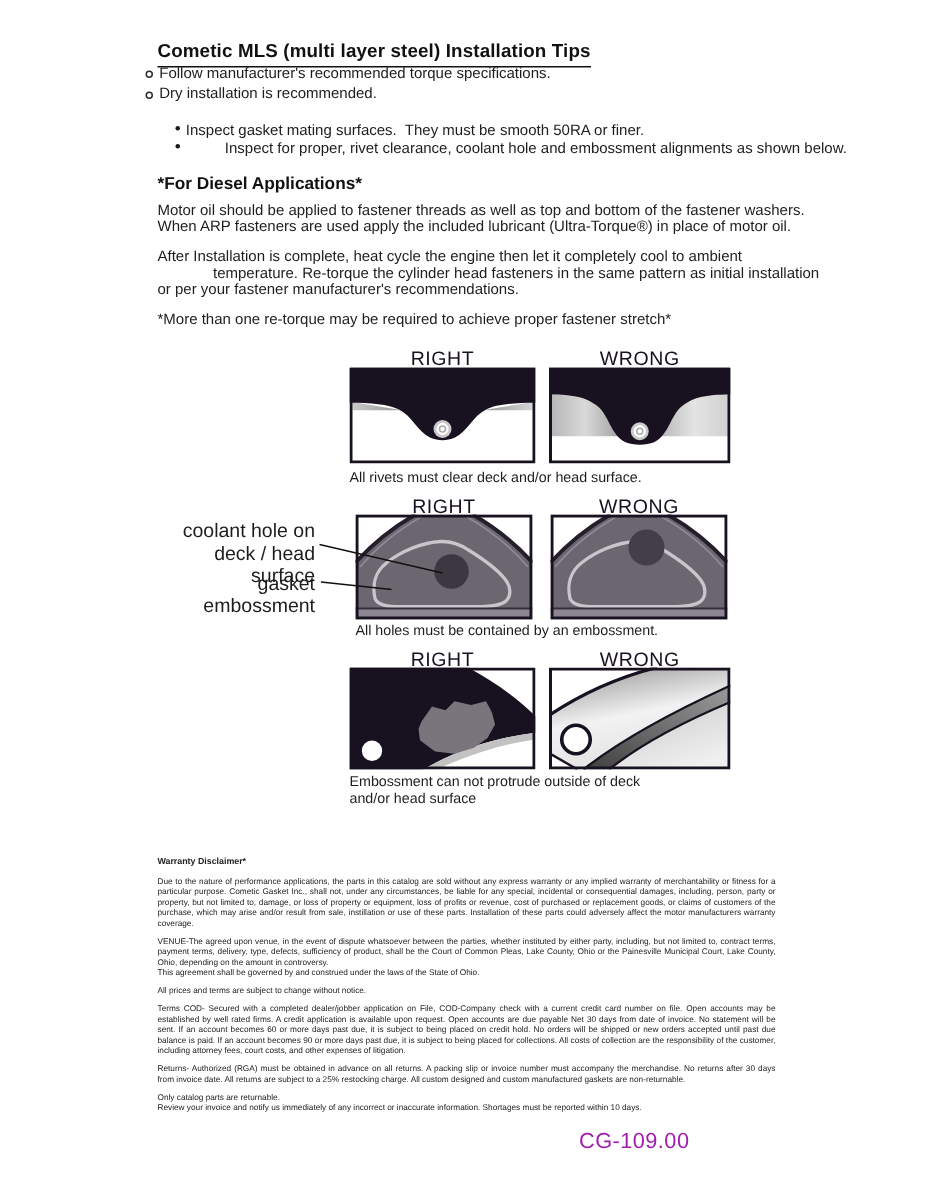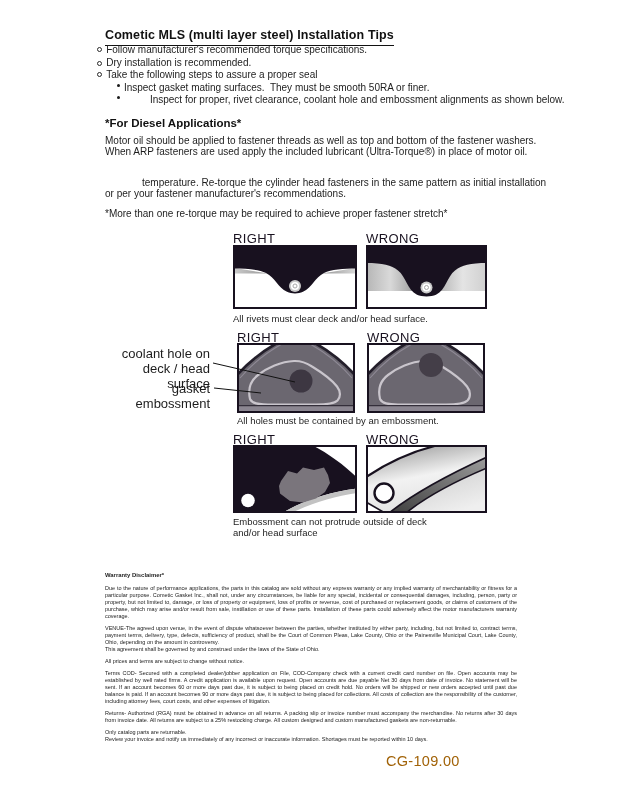--- a/index.html
+++ b/index.html
@@ -6,63 +6,60 @@
   .page{position:relative;width:618px;height:800px;background:#fff;overflow:hidden;
         font-family:"Liberation Sans", sans-serif;color:#1a1a1a;}
   .abs{position:absolute;}
   .pre{white-space:pre;}
   .title{font-size:12.5px;font-weight:bold;color:#111;border-bottom:1.6px solid #111;padding-bottom:2.5px;letter-spacing:.1px;}
   .body-txt{font-size:10px;color:#1d1d1d;}
   .bullet-row{display:flex;align-items:flex-start;}
   .ring{display:inline-block;width:3.2px;height:3.2px;border:1px solid #2a2a2a;border-radius:50%;margin:2.6px 4px 0 0;flex:0 0 auto;}
   .dot{display:inline-block;width:3.4px;height:3.4px;background:#1a1a1a;border-radius:50%;margin:2.6px 3.5px 0 0;flex:0 0 auto;}
   .h2{font-size:11.5px;font-weight:bold;color:#111;}
-  .rw-label{font-size:13px;color:#18111f;letter-spacing:.4px;}
+  .rw-label{font-size:13px;color:#18111f;text-align:center;letter-spacing:.4px;}
   .caption{font-size:9.5px;color:#1d1d1d;}
   .anno{font-size:13px;color:#1d1d1d;text-align:right;width:110px;}
   .disc{width:412px;font-size:5.5px;line-height:7.1px;color:#222;text-align:justify;}
   .disc h3{font-size:5.9px;margin:0 0 6px 0;}
   .disc p{margin:0 0 4.6px 0;}
   .disc p.tight{margin-bottom:0;}
-  .code{font-size:14.5px;color:#a16207;letter-spacing:.3px;}
+  .code{font-size:14.5px;color:#a21caf;letter-spacing:.3px;}
   svg{display:block;}
 </style>
 </head>
 <body>
 
 <div class="page">
 
   <div class="abs" style="left:105px;top:25px;">
     <span class="title pre">Cometic MLS (multi layer steel) Installation Tips</span>
   </div>
 
   <div class="abs bullet-row" style="left:97px;top:44px;">
     <span class="ring"></span>
     <span class="body-txt pre">Follow manufacturer's recommended torque specifications.</span>
   </div>
   <div class="abs bullet-row" style="left:97px;top:56.5px;align-items:center;">
     <span class="ring"></span>
     <span class="body-txt pre">Dry installation is recommended.</span>
   </div>
-  <div class="abs bullet-row" style="left:97px;top:69px;">
-    <span class="ring"></span>
-    <span class="body-txt pre">Take the following steps to assure a proper seal</span>
-  </div>
   <div class="abs bullet-row" style="left:117px;top:81.5px;">
     <span class="dot"></span>
     <span class="body-txt pre">Inspect gasket mating surfaces.  They must be smooth 50RA or finer.</span>
   </div>
   <div class="abs bullet-row" style="left:117px;top:93.5px;gap:26px;">
     <span class="dot"></span>
     <span class="body-txt pre">Inspect for proper, rivet clearance, coolant hole and embossment alignments as shown below.</span>
   </div>
 
   <div class="abs h2" style="left:105px;top:117px;">*For Diesel Applications*</div>
   <div class="abs body-txt pre" style="left:105px;top:135px;">Motor oil should be applied to fastener threads as well as top and bottom of the fastener washers.</div>
   <div class="abs body-txt pre" style="left:105px;top:146px;">When ARP fasteners are used apply the included lubricant (Ultra-Torque®) in place of motor oil.</div>
+  <div class="abs body-txt pre" style="left:105px;top:166px;">After Installation is complete, heat cycle the engine then let it completely cool to ambient</div>
   <div class="abs body-txt pre" style="left:105px;top:177px;padding-left:37px;">temperature. Re-torque the cylinder head fasteners in the same pattern as initial installation</div>
   <div class="abs body-txt pre" style="left:105px;top:188px;">or per your fastener manufacturer's recommendations.</div>
   <div class="abs body-txt pre" style="left:105px;top:208px;">*More than one re-torque may be required to achieve proper fastener stretch*</div>
 
   <div class="abs rw-label" style="left:233px;top:231px;width:124px;">RIGHT</div>
   <div class="abs rw-label" style="left:366px;top:231px;width:121px;">WRONG</div>
 
   <div class="abs" style="left:233px;top:245px;">
     <svg width="124" height="64" viewBox="0 0 124 64">
       <defs>

